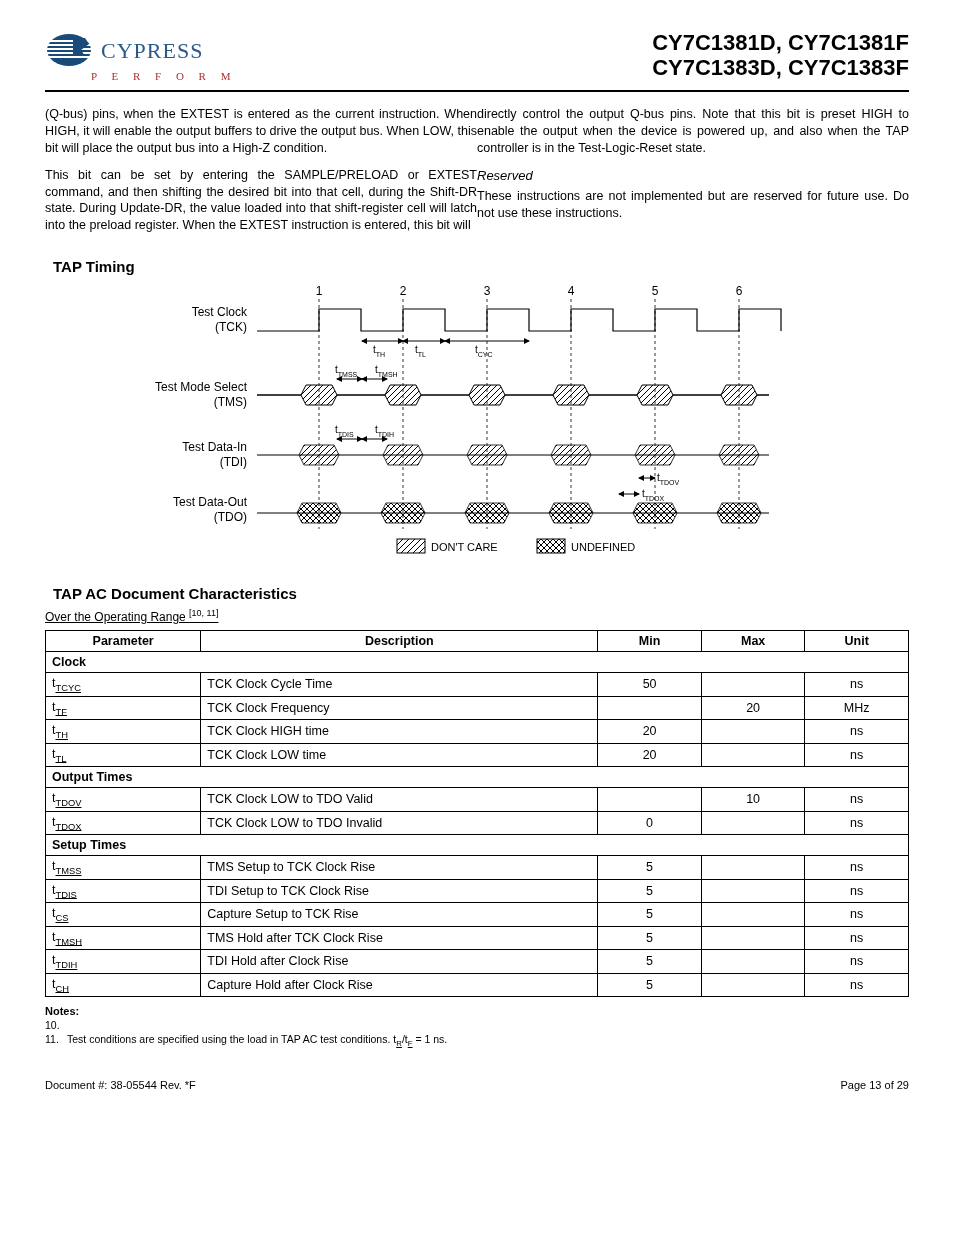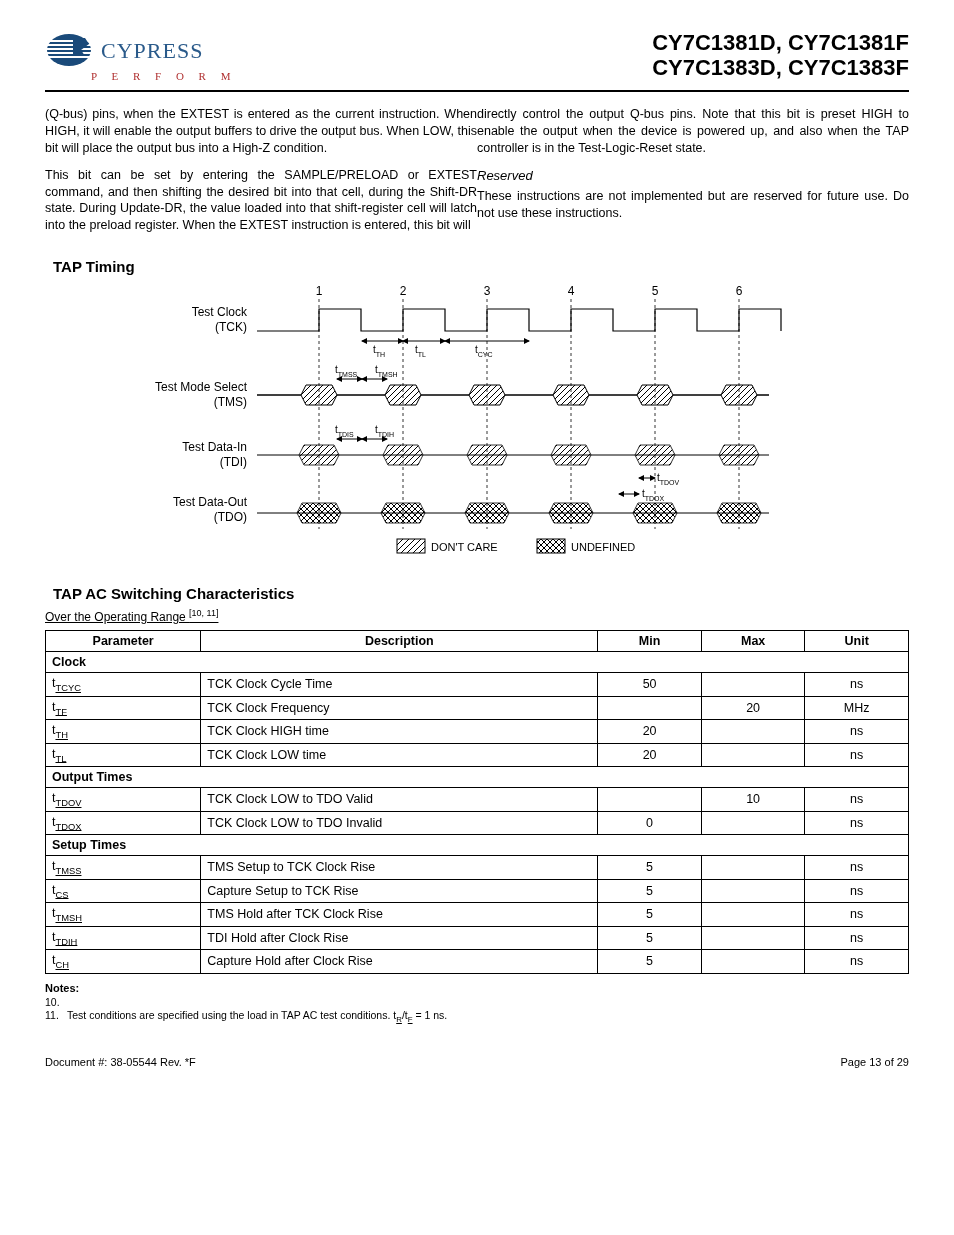--- a/index.html
+++ b/index.html
@@ -177,21 +177,21 @@
 
       <g transform="translate(300,270)">
         <rect x="0" y="-12" width="28" height="14" fill="url(#hatch)" stroke="#000"></rect>
         <text x="34" y="0" font-size="11">DON'T CARE</text>
         <rect x="140" y="-12" width="28" height="14" fill="url(#xhatch)" stroke="#000"></rect>
         <text x="174" y="0" font-size="11">UNDEFINED</text>
       </g>
     </svg>
   </div>
 
-  <h3>TAP AC Switching Characteristics</h3>
+  <h3>TAP AC Document Characteristics</h3>
   <div class="small">
     <span>Over the Operating Range </span><sup>[10, 11]</sup>
   </div>
 
   <table class="params">
     <thead>
       <tr>
         <th style="width:18%">Parameter</th>
         <th style="width:46%">Description</th>
         <th style="width:12%">Min</th>
@@ -252,20 +252,27 @@
           <td colspan="5">Setup Times</td>
         </tr>
         <tr>
           <td>t<span class="sub">TMSS</span></td>
           <td>TMS Setup to TCK Clock Rise</td>
           <td class="c">5</td>
           <td class="c"></td>
           <td class="c">ns</td>
         </tr>
         <tr>
+          <td>t<span class="sub">TDIS</span></td>
+          <td>TDI Setup to TCK Clock Rise</td>
+          <td class="c">5</td>
+          <td class="c"></td>
+          <td class="c">ns</td>
+        </tr>
+        <tr>
           <td>t<span class="sub">CS</span></td>
           <td>Capture Setup to TCK Rise</td>
           <td class="c">5</td>
           <td class="c"></td>
           <td class="c">ns</td>
         </tr>
         <tr>
           <td>t<span class="sub">TMSH</span></td>
           <td>TMS Hold after TCK Clock Rise</td>
           <td class="c">5</td>

